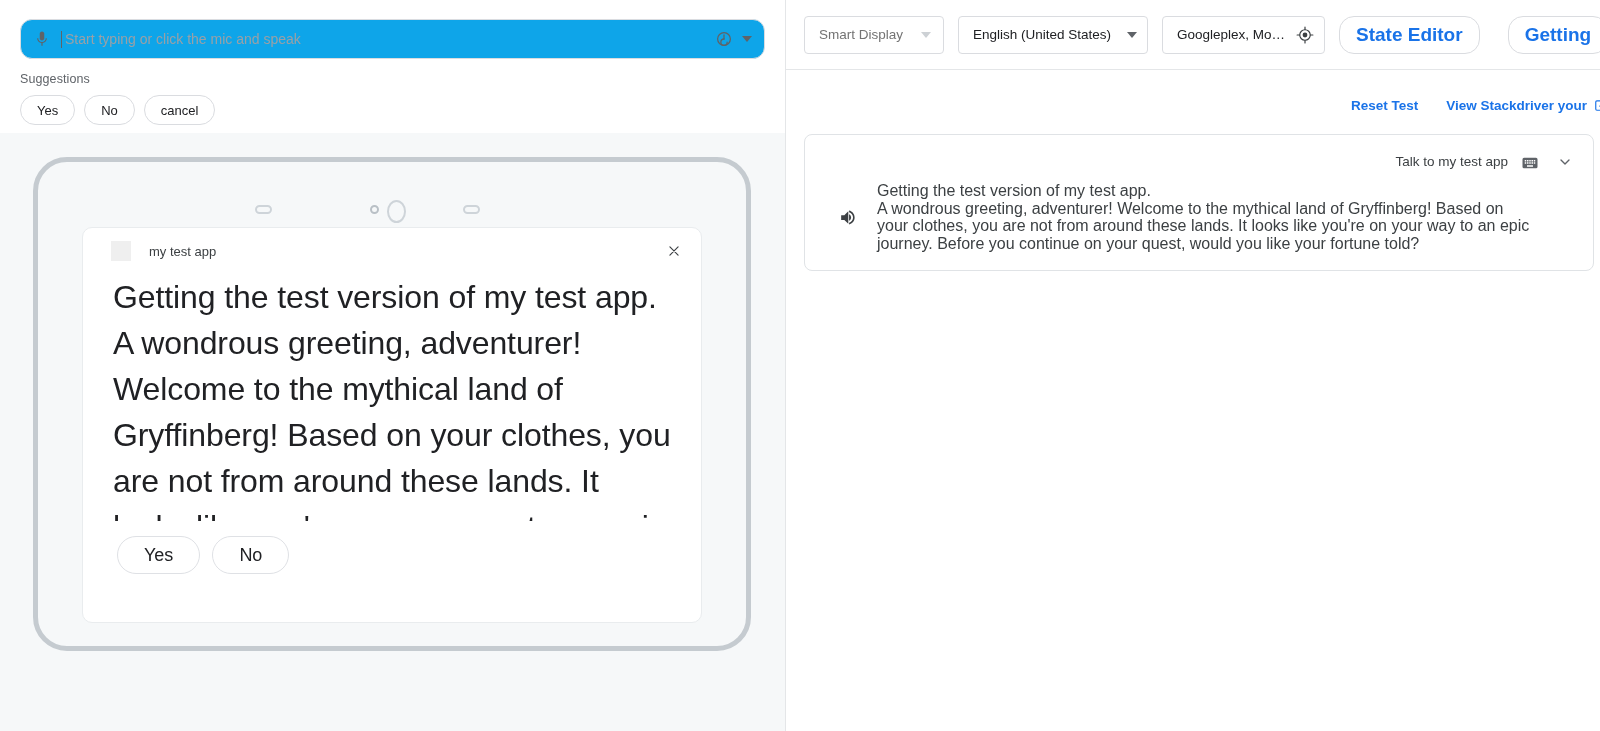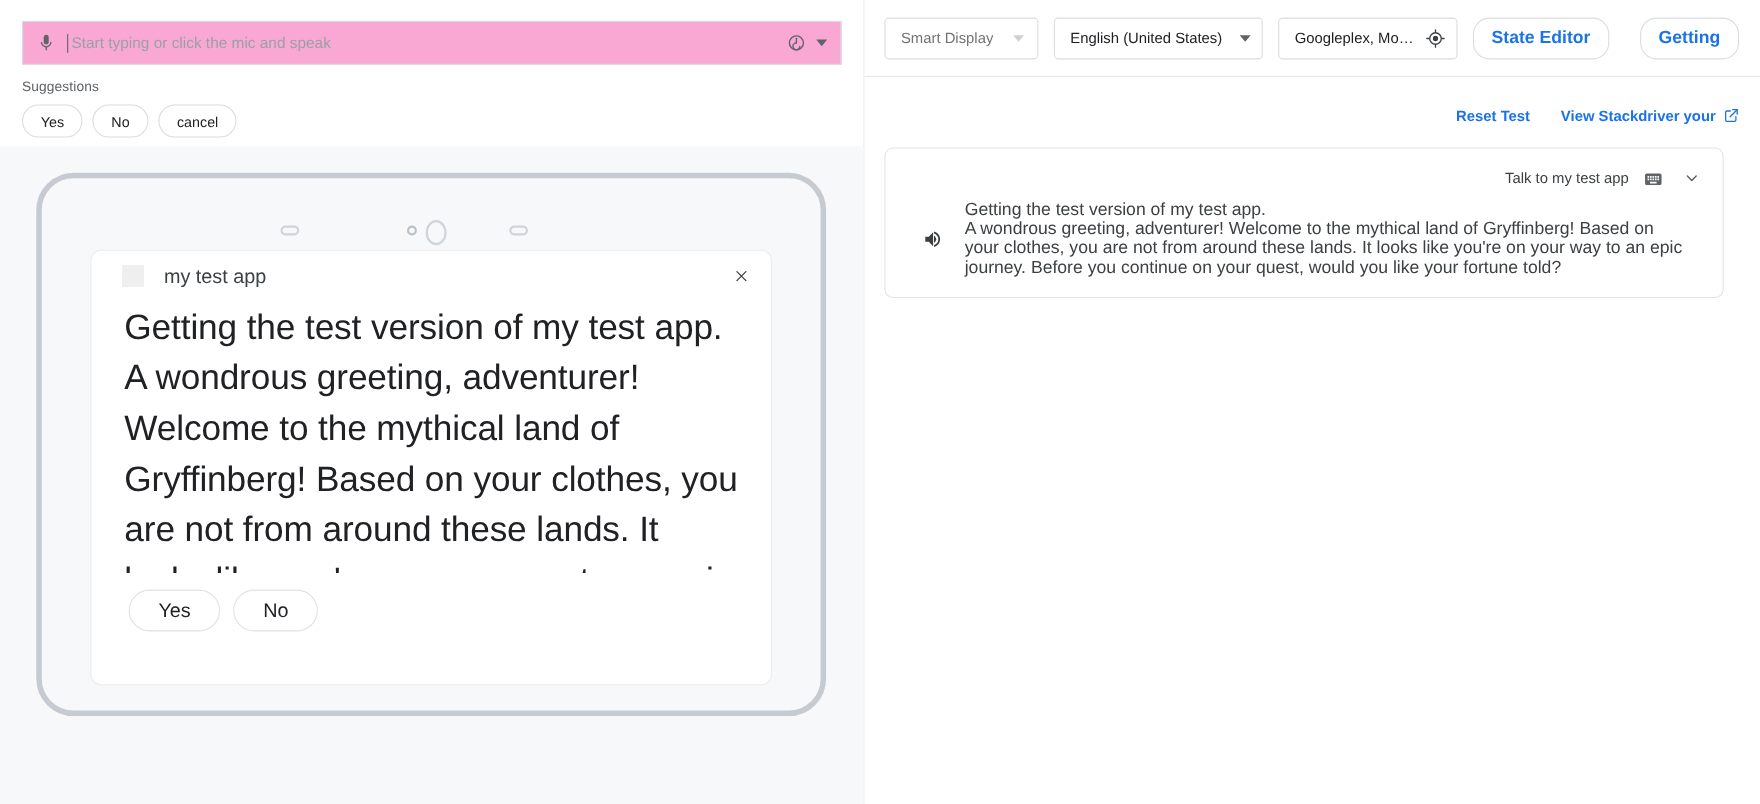--- a/index.html
+++ b/index.html
@@ -22,22 +22,22 @@
     border-right: 1px solid #e4e6e8;
     flex: 0 0 786px;
   }
 
   .query-row { padding: 19px 20px 0 20px; }
 
   .query-box {
     position: relative;
     height: 40px;
     border: 1px solid #dadce0;
-    border-radius: 0;
-    background: #f9a8d4;
+    border-radius: 12px;
+    background: #0ea5e9;
     display: flex;
     align-items: center;
     padding: 0 10px 0 12px;
   }
   .mic-icon { width: 18px; height: 18px; flex: 0 0 18px; color: #5f6368; display:flex; align-items:center; justify-content:center;}
   .caret {
     width: 1px; height: 17px; background: #5f6368; margin: 0 0 0 10px; flex: 0 0 1px;
   }
   .query-input {
     flex: 1 1 auto;
@@ -139,21 +139,21 @@
     height: 46px;
     padding: 0 18px 0 28px;
   }
   .app-logo {
     width: 20px; height: 20px;
     background: #efefef;
     flex: 0 0 20px;
   }
   .app-title {
     margin-left: 18px;
-    font-size: 18px;
+    font-size: 13px;
     color: #3c4043;
     flex: 1 1 auto;
   }
   .close-x {
     width: 18px; height: 18px;
     color: #3c4043;
     display: flex; align-items: center; justify-content: center;
     cursor: pointer;
     flex: 0 0 18px;
   }
@@ -241,21 +241,21 @@
     flex: 1 1 auto;
   }
 
   .tb-btn {
     height: 38px;
     padding: 0 16px;
     border: 1px solid #dadce0;
     border-radius: 15px;
     background: #fff;
     color: #1a73e8;
-    font-size: 16px;
+    font-size: 19px;
     font-weight: bold;
     display: flex; align-items: center; justify-content: center;
     font-family: "Liberation Sans", sans-serif;
     cursor: pointer;
     white-space: nowrap;
   }
   .tb-spacer { flex: 1 1 auto; }
 
   .rp-links {
     display: flex; align-items: center; justify-content: flex-end;

